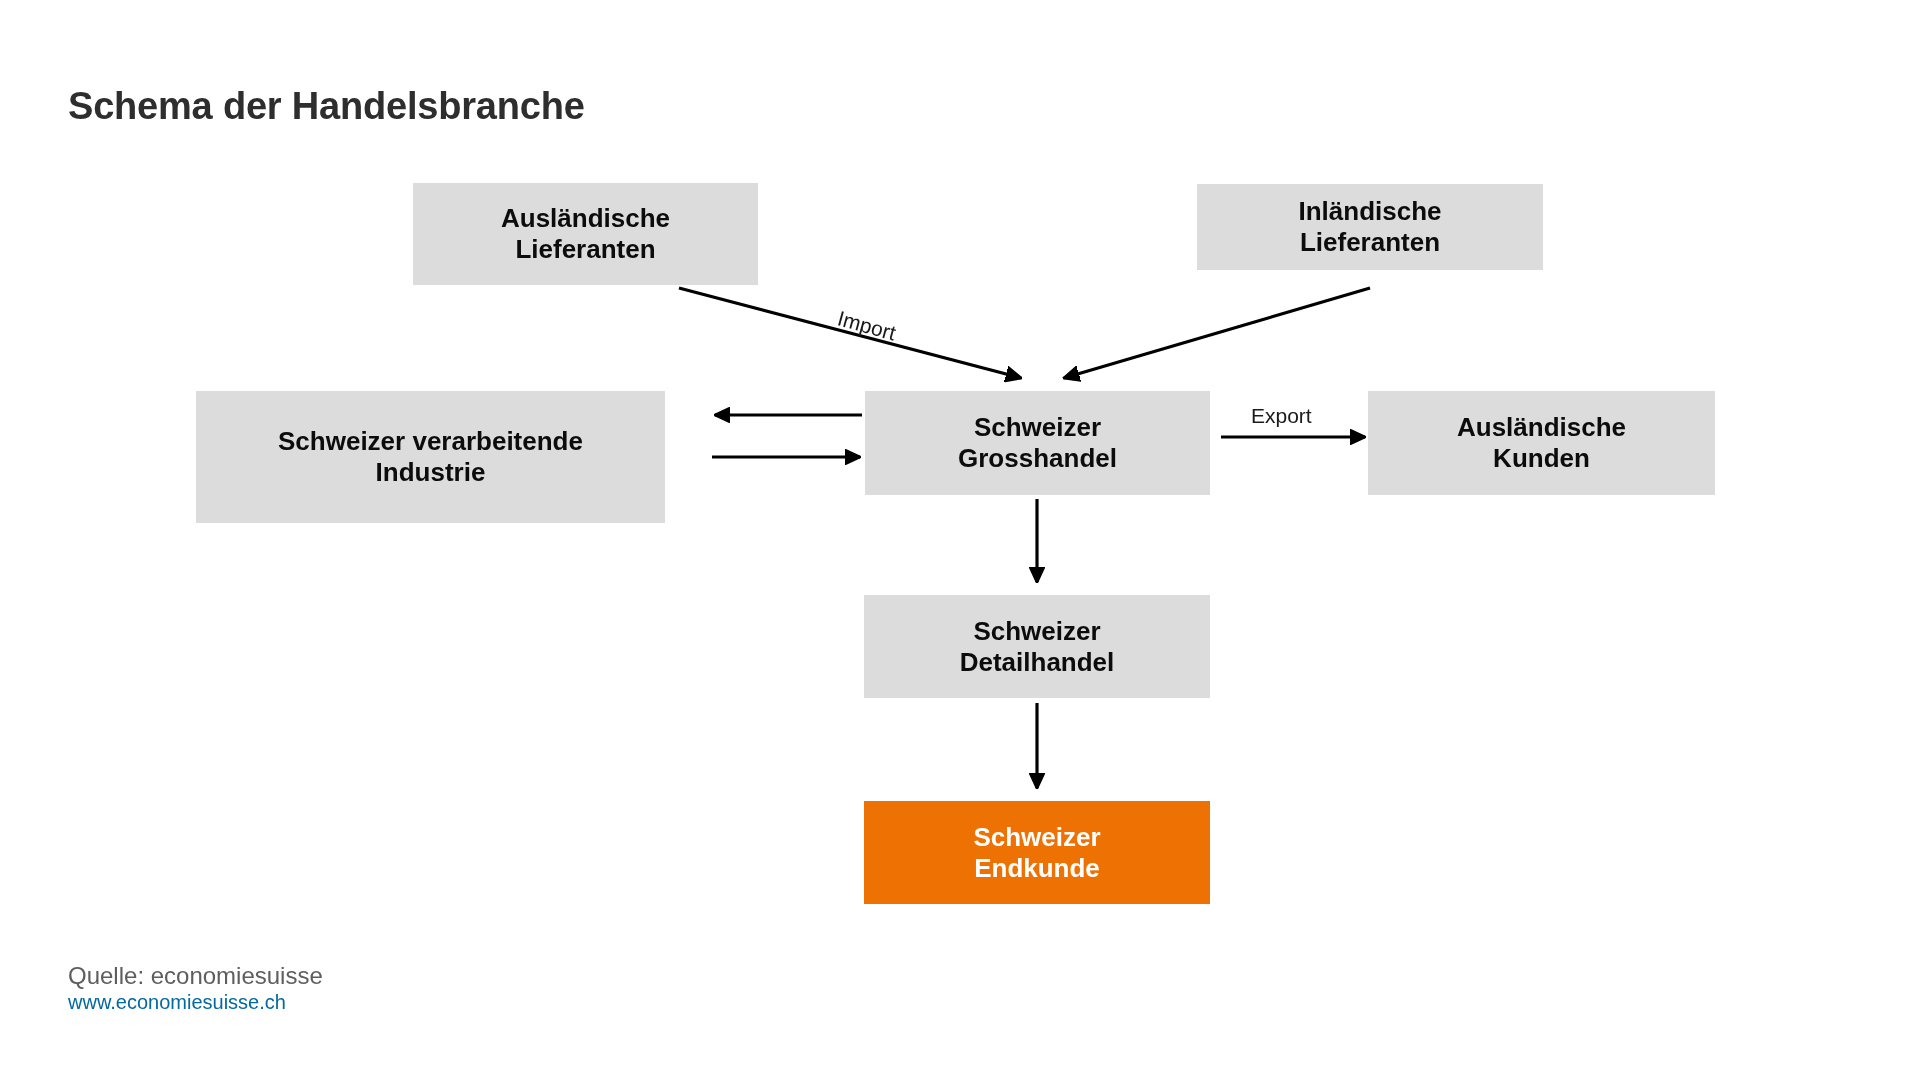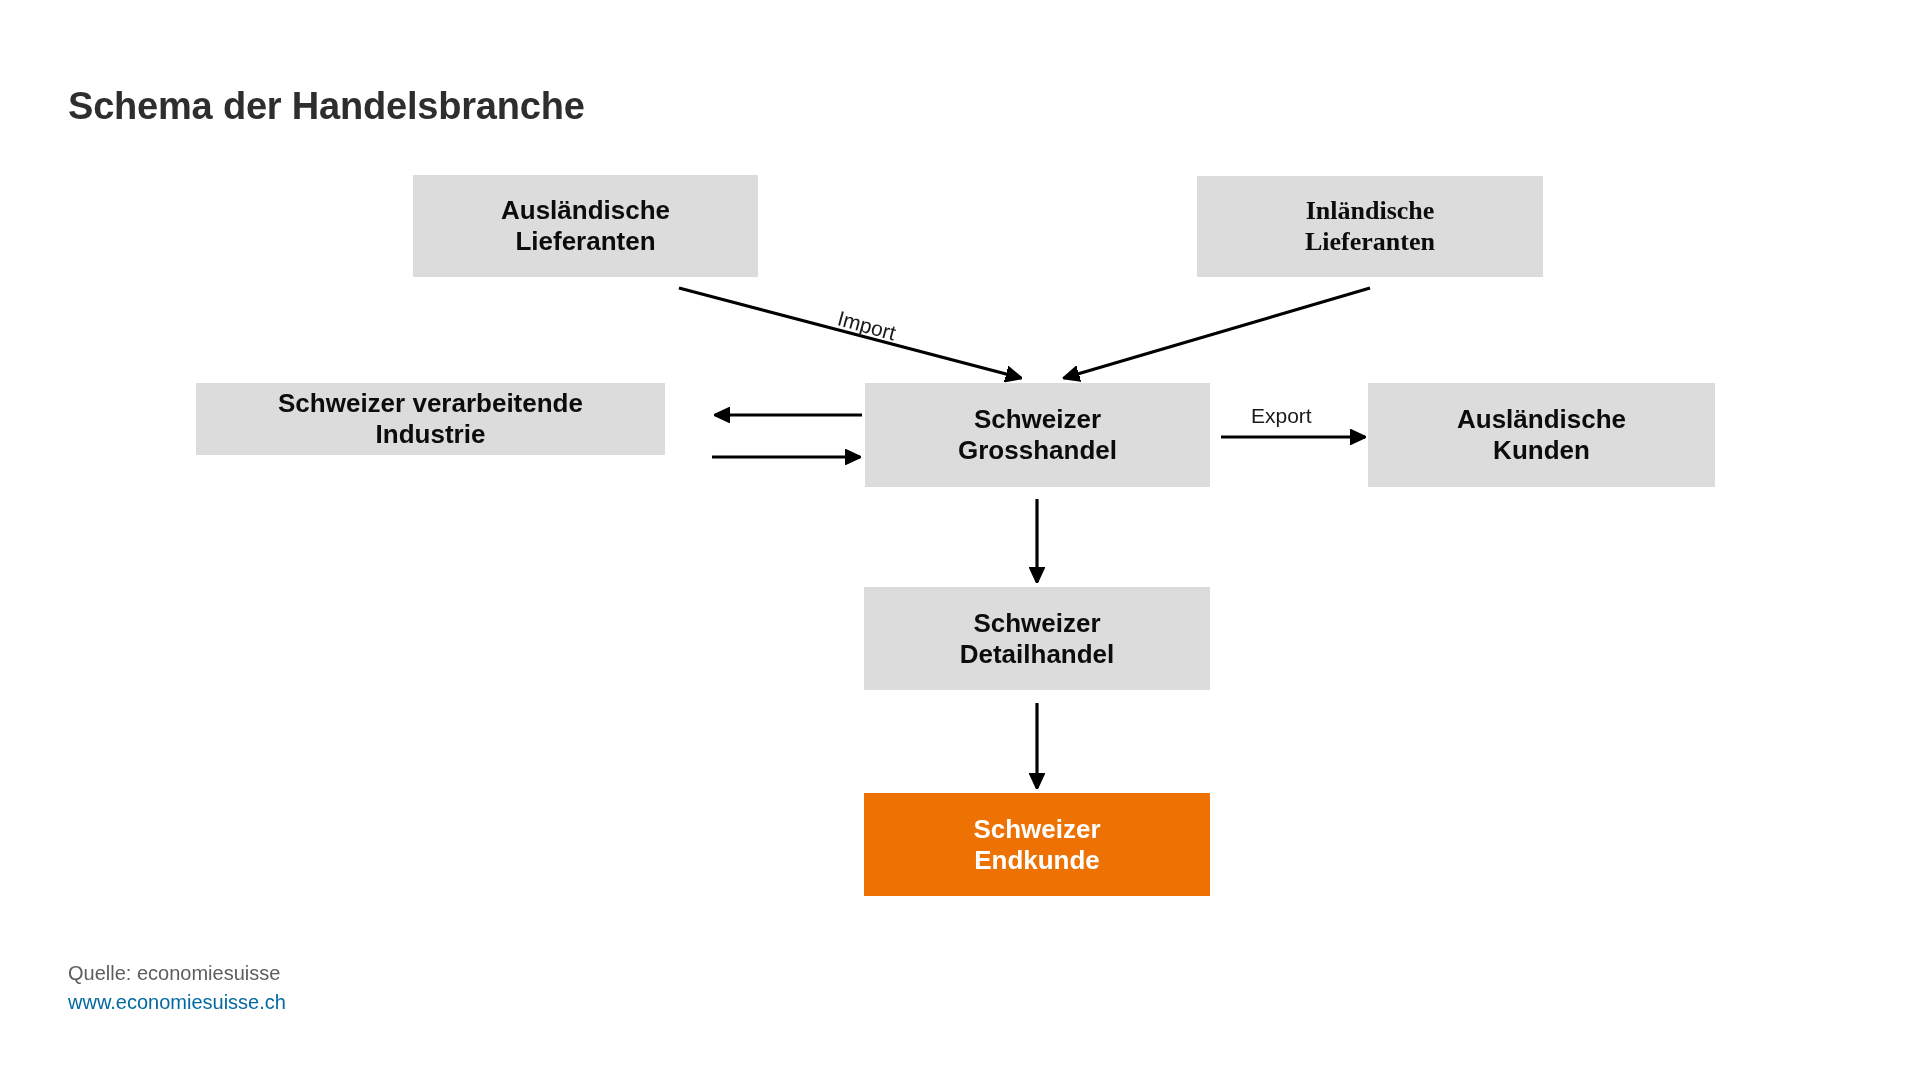--- a/index.html
+++ b/index.html
@@ -43,34 +43,35 @@
     display: flex;
     align-items: center;
     justify-content: center;
     text-align: center;
     background: #dcdcdc;
     color: #0c0c0c;
     font-weight: bold;
     font-size: 26px;
     line-height: 1.18;
     padding: 4px 10px;
+    margin-top: 8px;
   }
   .node.accent {
     background: #ed7203;
     color: #ffffff;
   }
   .node .label {
     white-space: pre-line;
     display: block;
   }
 
   
   #node-auslaendische-lieferanten { left: 413px;  top: 175px; width: 345px; height: 102px; }
-  #node-inlaendische-lieferanten  { left: 1197px; top: 176px; width: 346px; height: 101px; font-family: Liberation Serif, serif; }
-  #node-verarbeitende-industrie   { left: 196px;  top: 383px; width: 469px; height: 72px; text-align: center; }
+  #node-inlaendische-lieferanten  { left: 1197px; top: 176px; width: 346px; height: 86px; }
+  #node-verarbeitende-industrie   { left: 196px;  top: 383px; width: 469px; height: 132px; text-align: center; }
   #node-grosshandel               { left: 865px;  top: 383px; width: 345px; height: 104px; }
   #node-auslaendische-kunden      { left: 1368px; top: 383px; width: 347px; height: 104px; }
   #node-detailhandel              { left: 864px;  top: 587px; width: 346px; height: 103px; }
   #node-endkunde                  { left: 864px;  top: 793px; width: 346px; height: 103px; }
 
   
   .edge-label {
     position: absolute;
     font-size: 21px;
     color: #1a1a1a;
@@ -88,21 +89,21 @@
     top: 404px;
   }
 
   
   .footer {
     position: absolute;
     left: 68px;
   }
   #footer-source {
     top: 962px;
-    font-size: 20px;
+    font-size: 24px;
     color: #5e5e5e;
     white-space: nowrap;
   }
   #footer-url {
     top: 991px;
     font-size: 20px;
     color: #0369a1;
     white-space: nowrap;
   }
 

